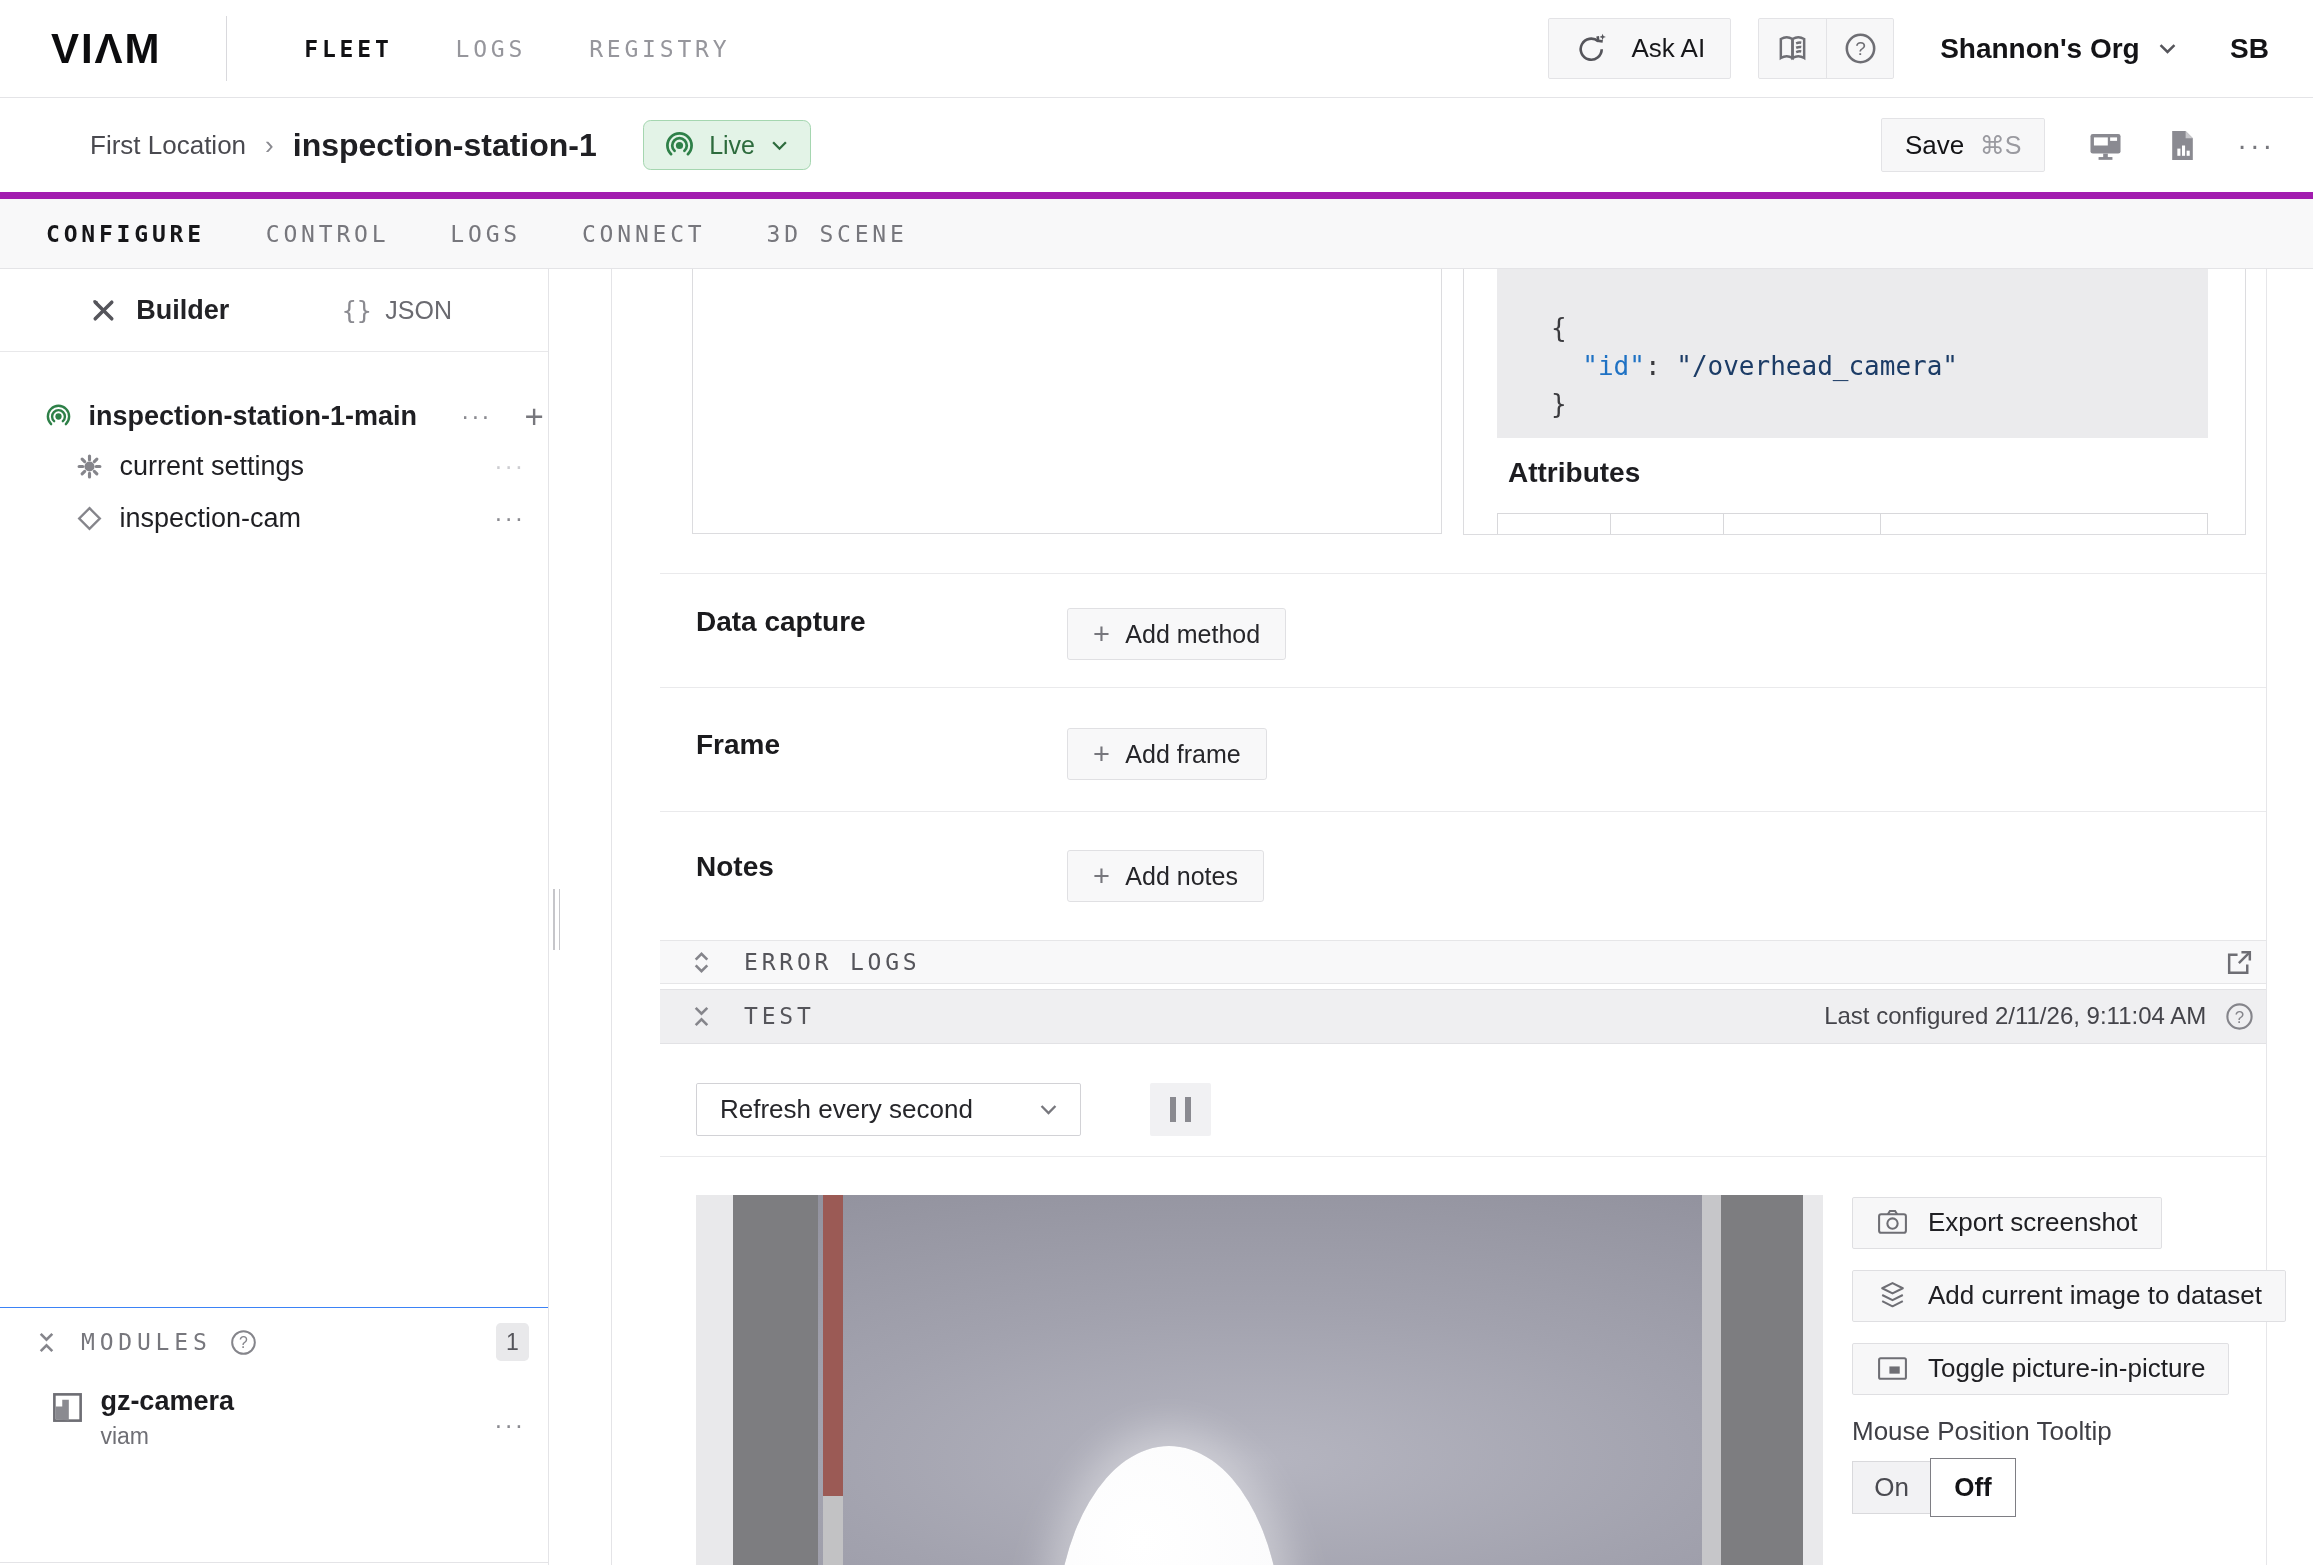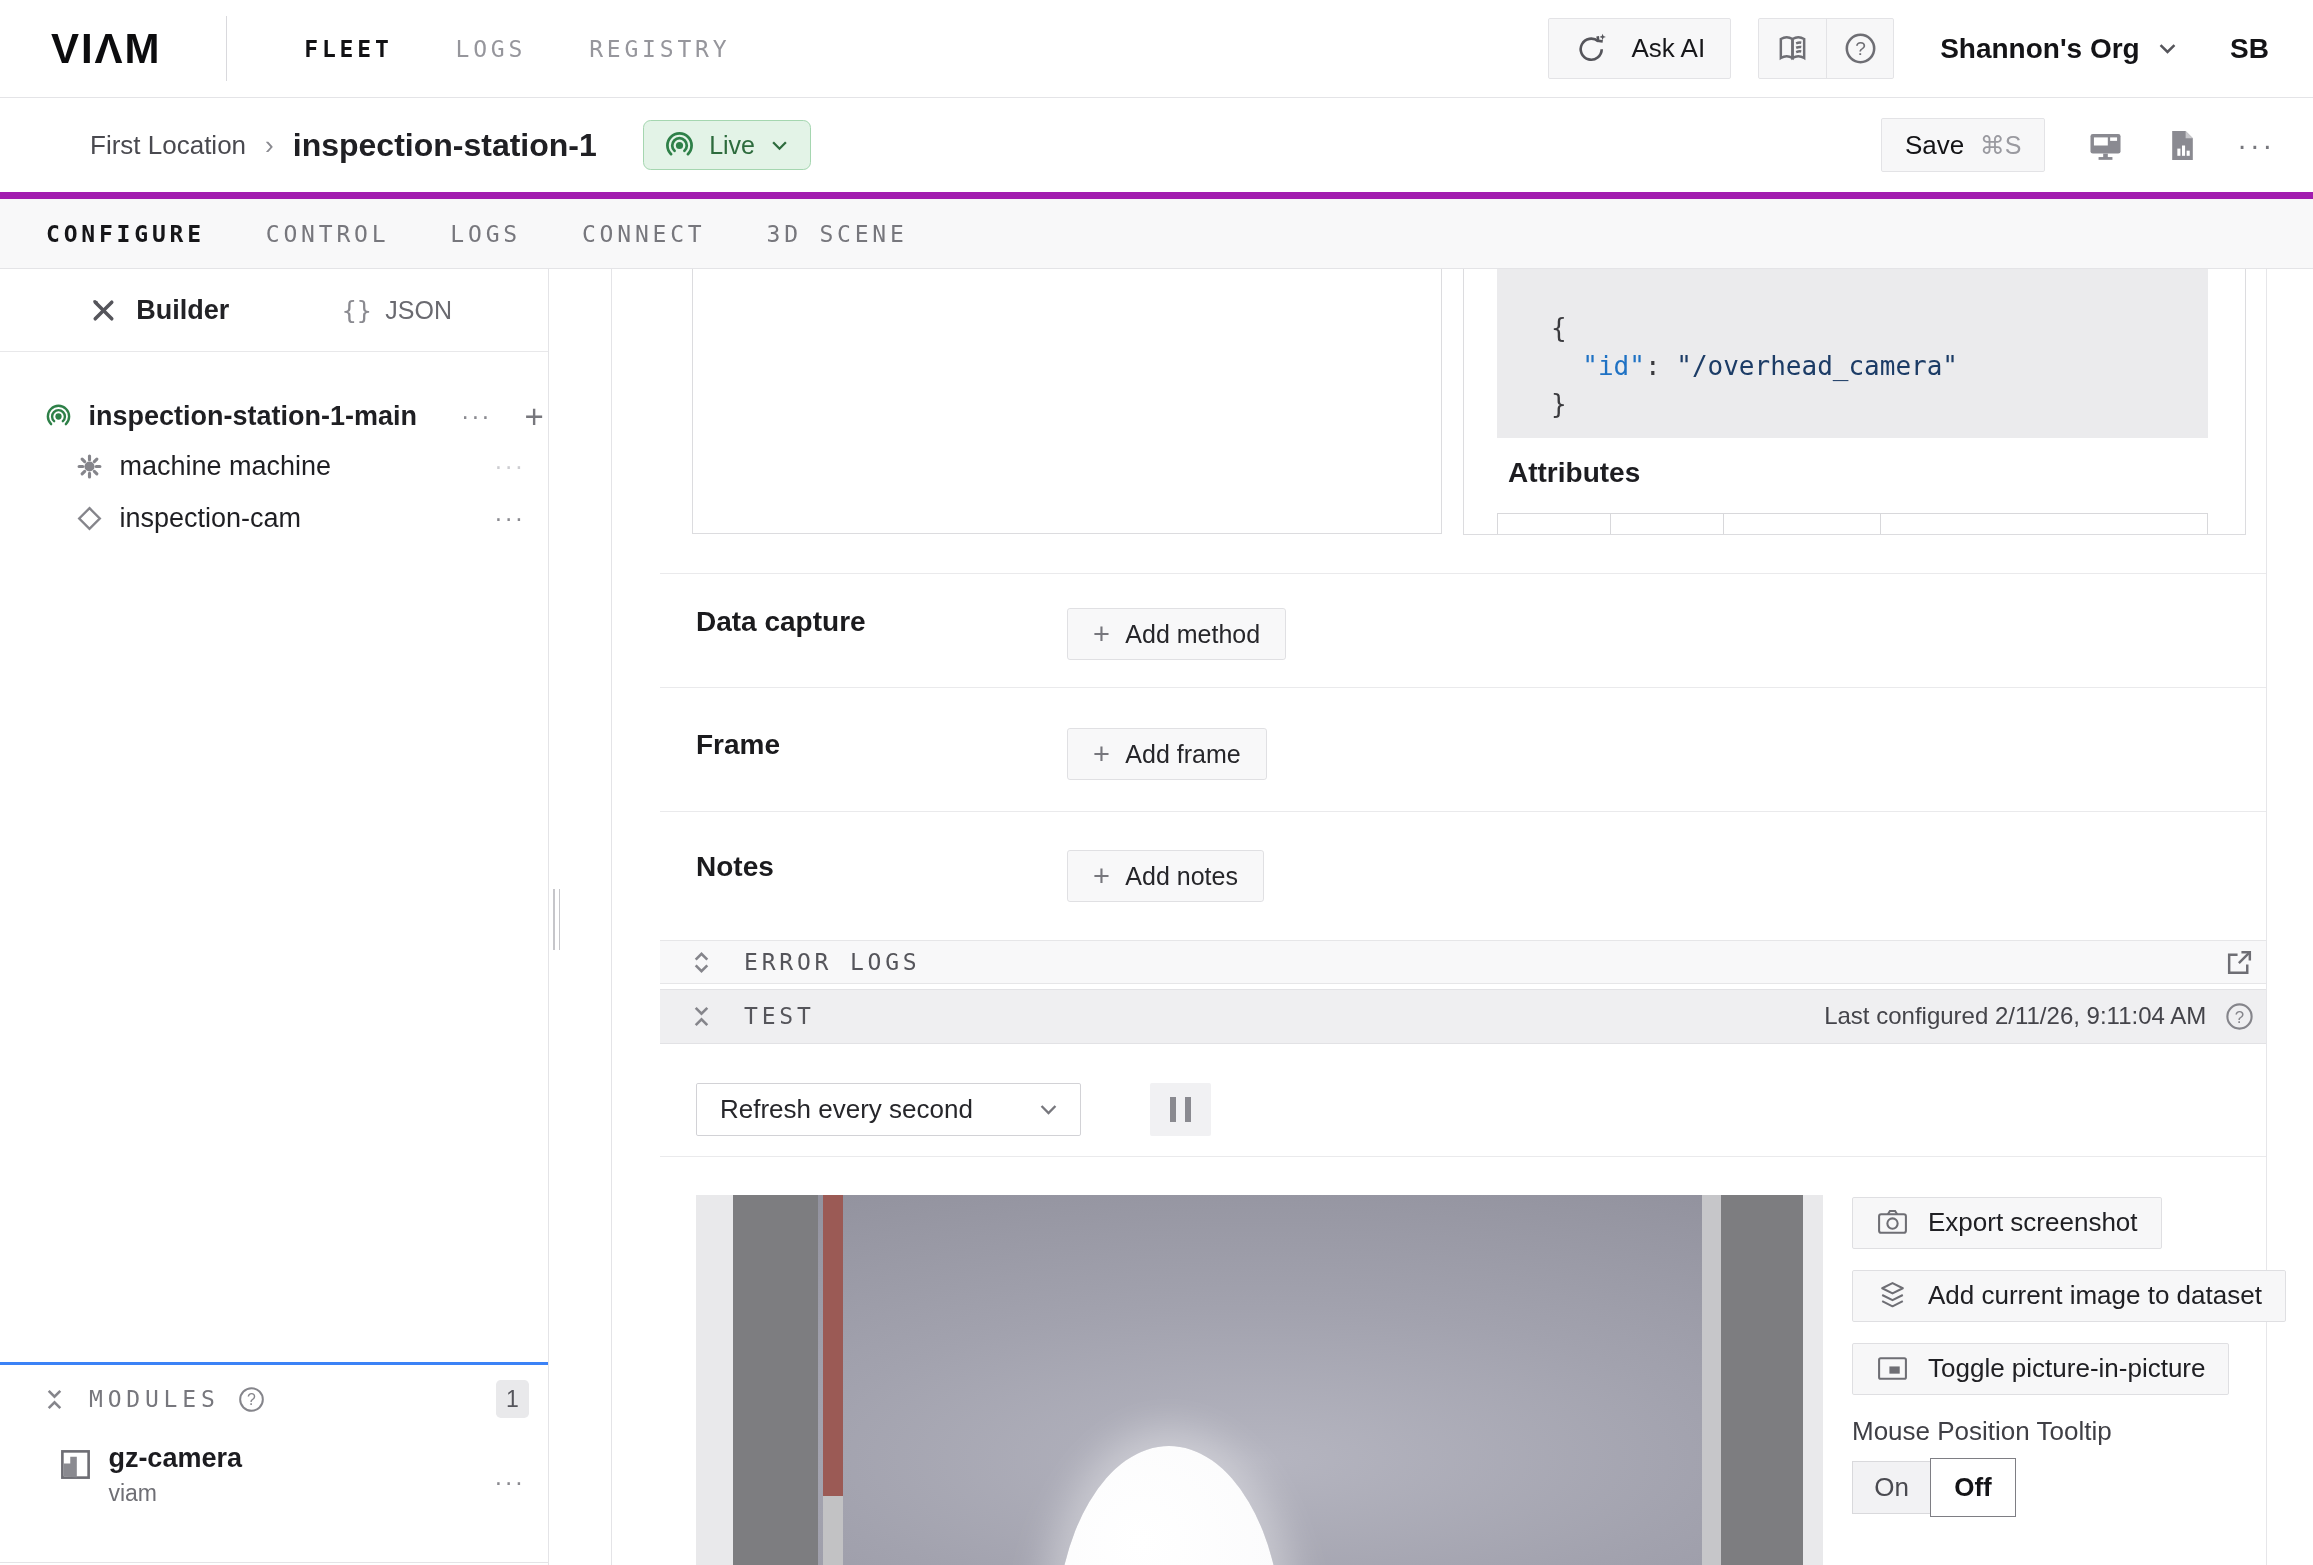--- a/index.html
+++ b/index.html
@@ -53,21 +53,21 @@
   .builder-label { font-size:27px; font-weight:bold; color:#222226; }
   .json-toggle { display:flex; align-items:center; gap:13.4px; margin-left:auto; margin-right:96px; cursor:pointer; }
   .json-brace { font-family:"DejaVu Sans Mono", monospace; font-size:25px; color:#8a8a90; }
   .json-label { font-size:25px; color:#6a6a70; }
   .tree-row { position:absolute; left:0; right:0; height:52px; display:flex; align-items:center; cursor:pointer; }
   .tree-name { font-size:27px; color:#1f1f23; }
   .tree-name.bold { font-weight:bold; }
   .tree-dots { font-size:25px; letter-spacing:1.9px; color:#8a8a90; }
   .tree-dots.faded { color:#cdcdd1; }
   .tree-plus { font-size:33px; color:#77777d; line-height:1; }
-  .modules { position:absolute; left:0; right:0; top:1093px; border-top:3px solid #3b82f6;padding-left:8px; }
+  .modules { position:absolute; left:0; right:0; top:1038px; border-top:1px solid #3b82f6; }
   .modules-header { display:flex; align-items:center; height:61px; padding-top:7.7px; }
   .modules-title { font-family:"DejaVu Sans Mono", monospace; font-size:23px; letter-spacing:4.8px; color:#77777d; margin-left:21px; }
   .modules-count { margin-left:auto; margin-right:19px; background:#e9e9eb; border-radius:4.8px; min-width:33px; height:38px; display:flex; align-items:center; justify-content:center; font-size:23px; color:#55555b; }
   .module-item { display:flex; margin-top:17.3px; position:relative; cursor:pointer;margin-left:15px; }
   .module-texts { margin-left:15.4px; }
   .module-name { font-size:27px; font-weight:bold; color:#1c1c20; }
   .module-org { font-size:23px; color:#6f6f75; margin-top:5.8px; }
   .module-dots { position:absolute; right:23px; top:25px; font-size:25px; letter-spacing:1.9px; color:#8a8a90; cursor:pointer; }
   .sidebar-bottom-line { position:absolute; left:0; right:0; top:1293px; border-top:1px solid #e4e4e7; }
 
@@ -264,21 +264,21 @@
         </svg>
         <span class="tree-name bold" style="margin-left:15.4px;">inspection-station-1-main</span>
         <span class="tree-dots" style="margin-left:44px;">···</span>
         <span class="tree-plus" style="margin-left:33px;">+</span>
       </div>
       <div class="tree-row" style="top:171px;">
         <svg class="ic" style="margin-left:75px;" width="29" height="29" viewBox="0 0 24 24" fill="none" stroke="#85858b" stroke-width="2.6" stroke-linecap="round">
           <circle cx="12" cy="12" r="4.2" fill="#85858b" stroke="none"></circle>
           <path d="M12 3.4v3M12 17.6v3M3.4 12h3M17.6 12h3M5.9 5.9l2.1 2.1M16 16l2.1 2.1M18.1 5.9L16 8M8 16l-2.1 2.1"></path>
         </svg>
-        <span class="tree-name" style="margin-left:15.4px;">machine machine</span>
+        <span class="tree-name" style="margin-left:15.4px;">current settings</span>
         <span class="tree-dots faded" style="margin-left:auto; margin-right:23px;">···</span>
       </div>
       <div class="tree-row" style="top:223px;">
         <svg class="ic" style="margin-left:75px;" width="29" height="29" viewBox="0 0 24 24" fill="none" stroke="#85858b" stroke-width="2">
           <path d="M12 3.5L20.5 12 12 20.5 3.5 12z"></path>
         </svg>
         <span class="tree-name" style="margin-left:15.4px;">inspection-cam</span>
         <span class="tree-dots" style="margin-left:auto; margin-right:23px;">···</span>
       </div>
 

